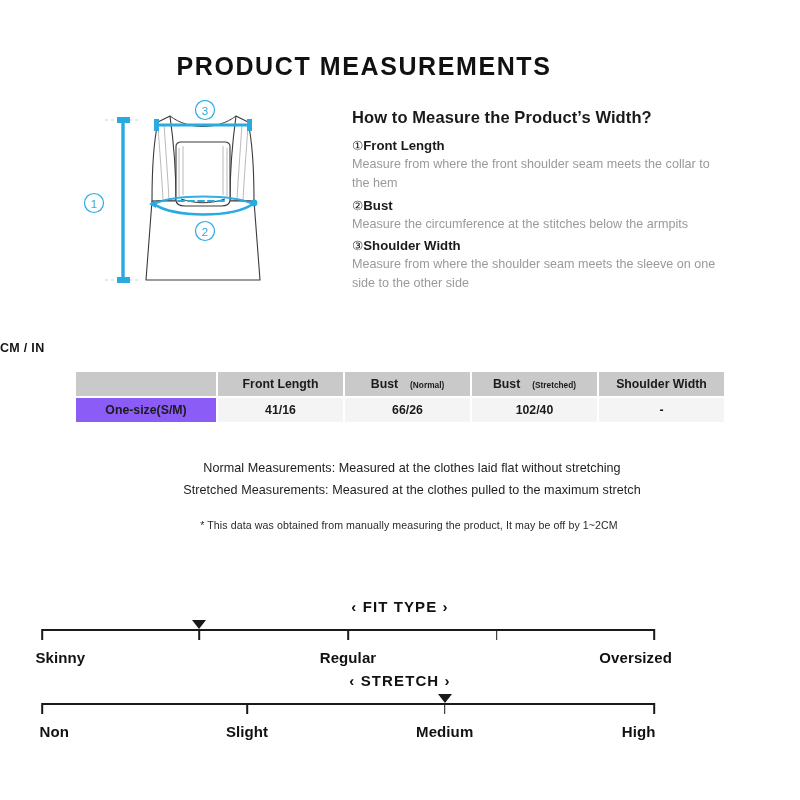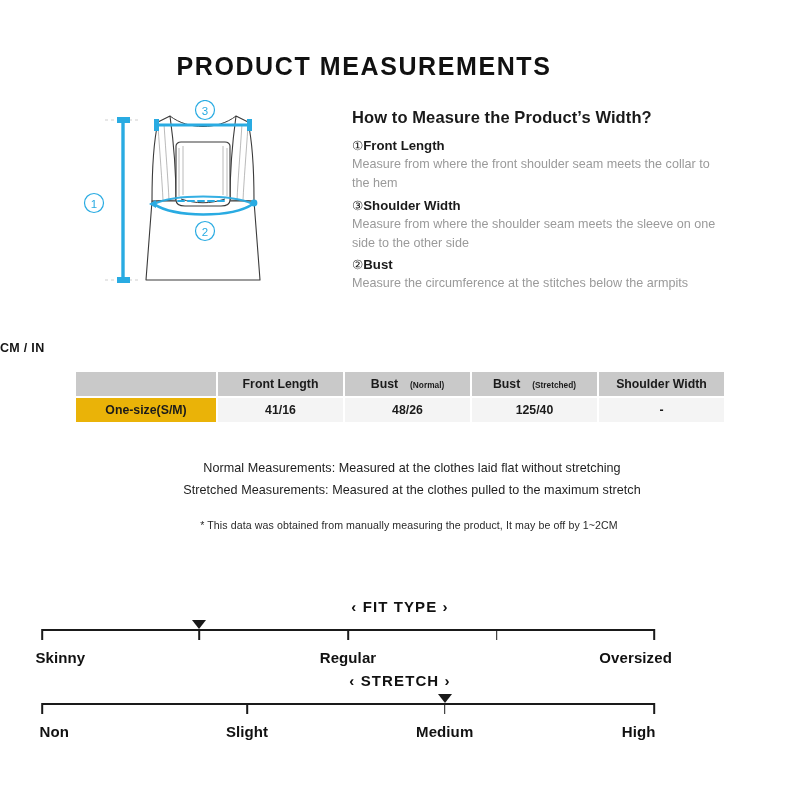--- a/index.html
+++ b/index.html
@@ -103,21 +103,21 @@
     padding: 0 2px;
     text-align: center;
     vertical-align: middle;
     font-size: 12.3px;
     font-weight: 700;
     color: #1b1b1b;
   }
   .meas-table thead th { background: #c9c9c9; }
   .meas-table thead th.corner { background: #c9c9c9; }
   .meas-table tbody td { background: #f4f4f4; }
-  .meas-table tbody td.rowhead { background: #eab308; }
+  .meas-table tbody td.rowhead { background: #8b5cf6; }
   .col-size { width: 140px; }
   .sub {
     font-size: 8.3px;
     font-weight: 700;
     vertical-align: baseline;
     letter-spacing: 0;
     padding-left: 12px;
   }
 
   
@@ -289,48 +289,48 @@
 
 <div class="howto">
   <div class="howto-title">How to Measure the Product’s Width?</div>
 
   <div class="howto-item">
     <div class="howto-label"><span class="circ-num">①</span><span>Front Length</span></div>
     <div class="howto-desc">Measure from where the front shoulder seam meets the collar to the hem</div>
   </div>
 
   <div class="howto-item">
+    <div class="howto-label"><span class="circ-num">②</span><span>Bust</span></div>
+    <div class="howto-desc">Measure the circumference at the stitches below the armpits</div>
+  </div>
+
+  <div class="howto-item">
     <div class="howto-label"><span class="circ-num">③</span><span>Shoulder Width</span></div>
     <div class="howto-desc">Measure from where the shoulder seam meets the sleeve on one side to the other side</div>
-  </div>
-
-  <div class="howto-item">
-    <div class="howto-label"><span class="circ-num">②</span><span>Bust</span></div>
-    <div class="howto-desc">Measure the circumference at the stitches below the armpits</div>
   </div>
 </div>
 
 <div class="units-label">CM / IN</div>
 
 <table class="meas-table">
   <thead>
     <tr>
       <th class="corner col-size"></th>
       <th><span>Front Length</span></th>
       <th><span>Bust</span><span class="sub">(Normal)</span></th>
       <th><span>Bust</span><span class="sub">(Stretched)</span></th>
       <th><span>Shoulder Width</span></th>
     </tr>
   </thead>
   <tbody>
     <tr>
       <td class="rowhead col-size">One-size(S/M)</td>
       <td>41/16</td>
-      <td>48/26</td>
-      <td>125/40</td>
+      <td>66/26</td>
+      <td>102/40</td>
       <td>-</td>
     </tr>
   </tbody>
 </table>
 
 <div class="notes">
   <div class="note-line">Normal Measurements: Measured at the clothes laid flat without stretching</div>
   <div class="note-line">Stretched  Measurements: Measured at the clothes pulled to the maximum stretch</div>
 </div>
 <div class="disclaimer">* This data was obtained from manually measuring the product, It may be off by 1~2CM</div>

